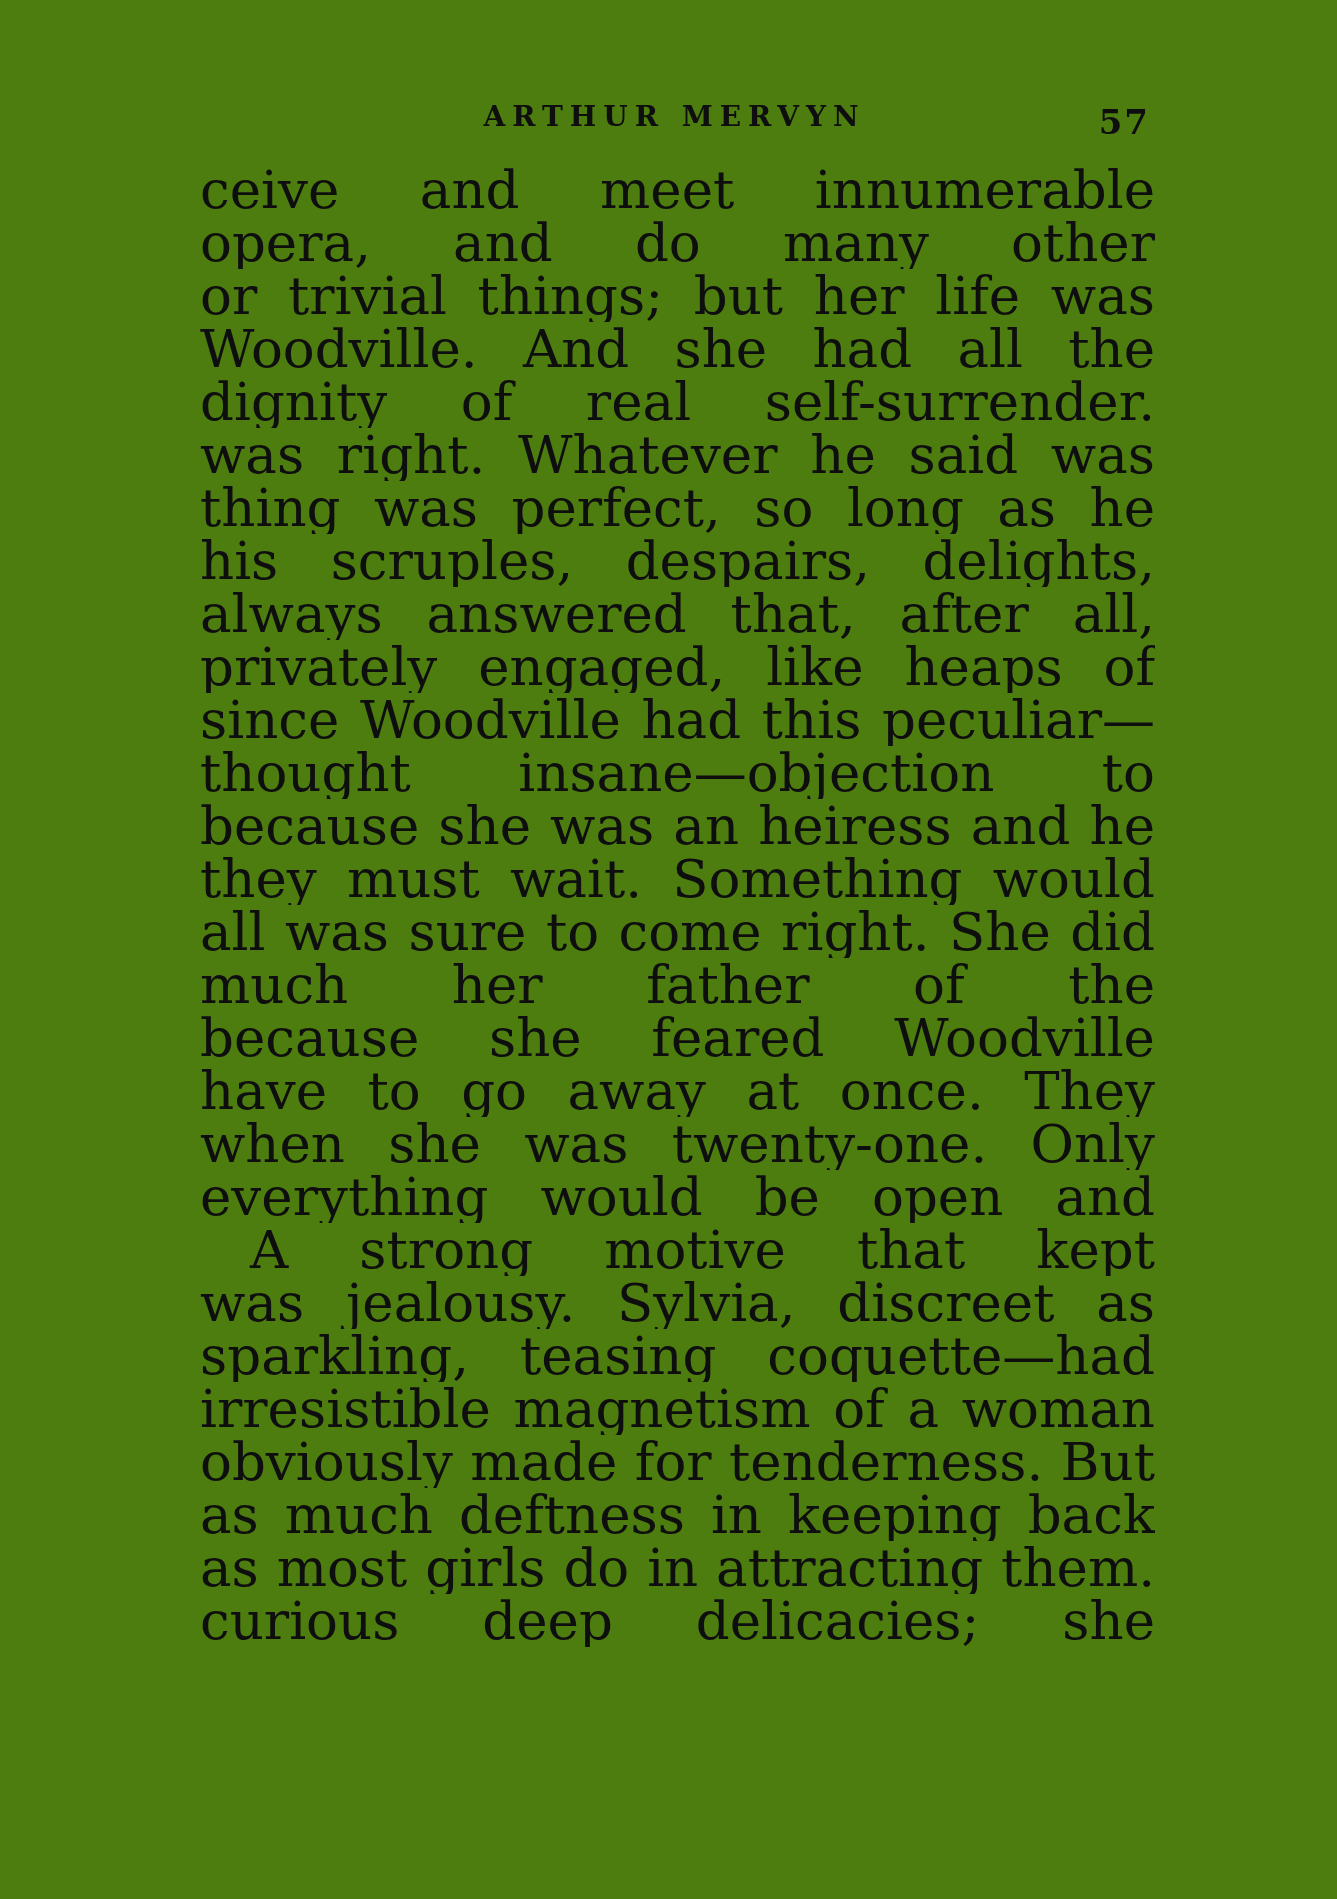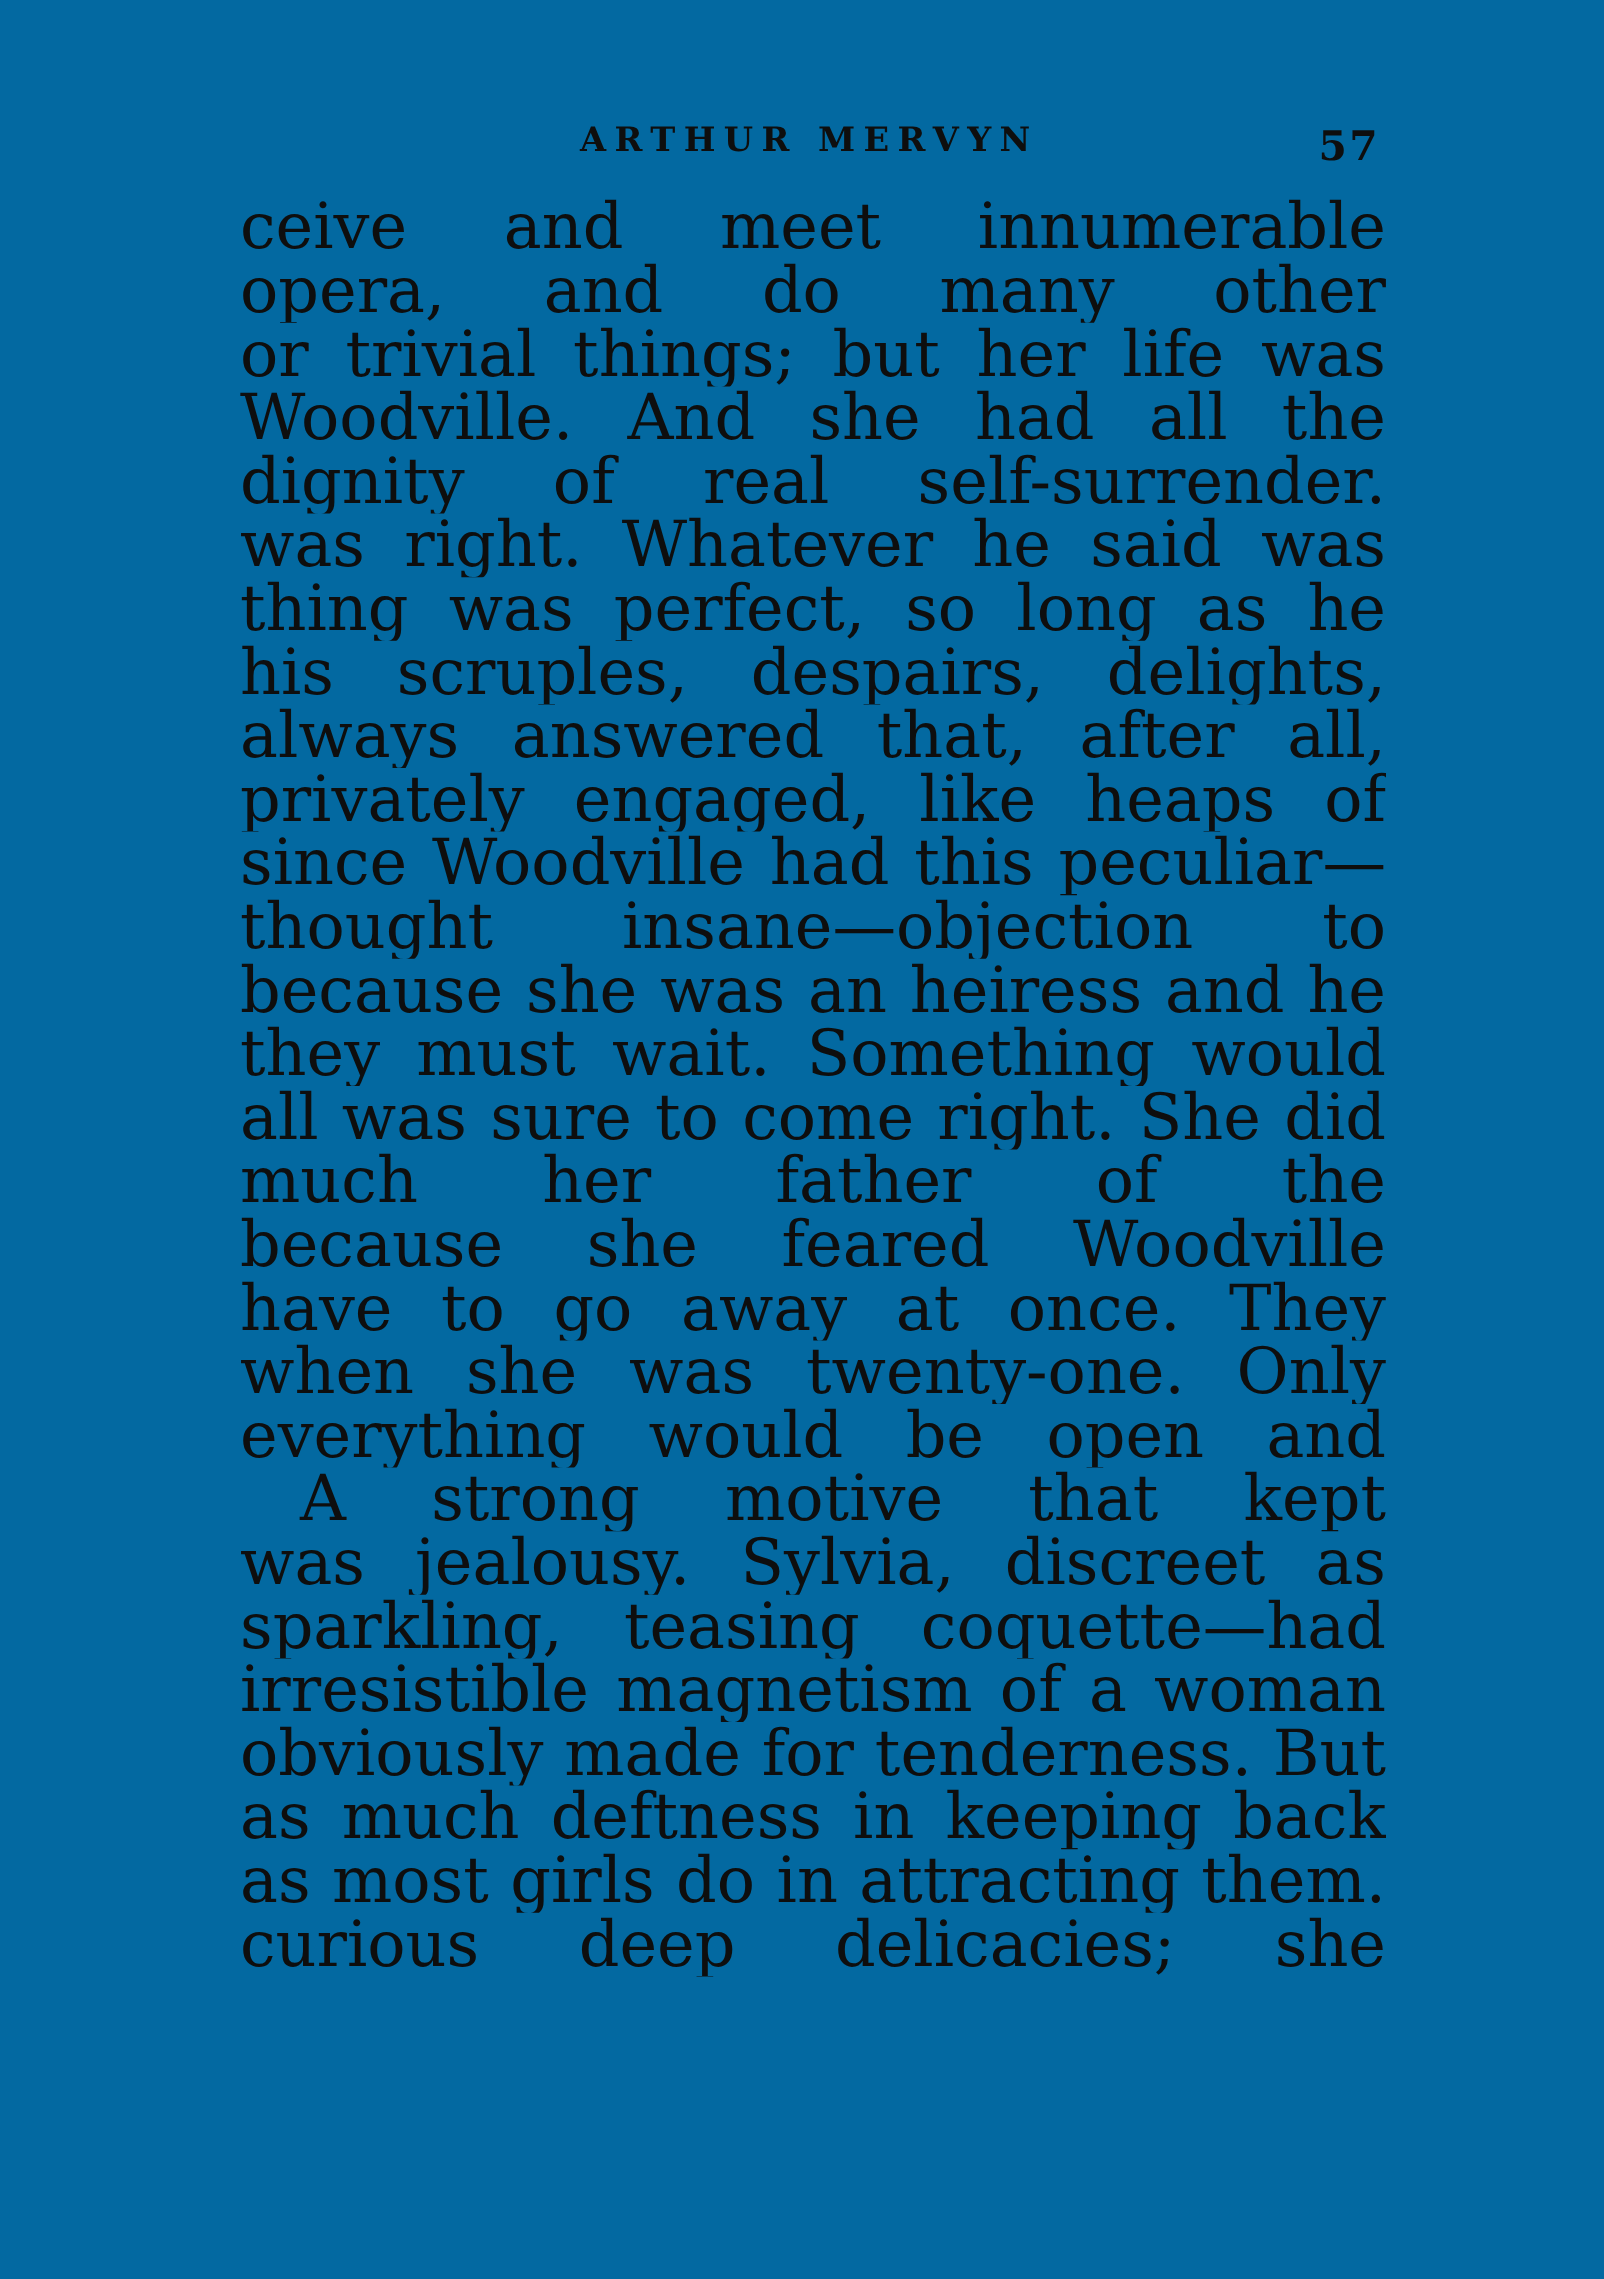--- a/index.html
+++ b/index.html
@@ -11,21 +11,21 @@
     height: 1899px;
     background: #ffffff;
     position: relative;
     font-family: "DejaVu Serif", serif;
     color: #0e0e0e;
     -webkit-font-smoothing: antialiased;
   }
   .page {
     position: absolute;
     inset: 0;
-    background: #0369a1;
+    background: #4d7c0f;
     overflow: hidden;
   }
   .running-header {
     position: absolute;
     left: 197px;
     top: 100px;
     width: 955px;
     height: 40px;
   }
   .header-title {

